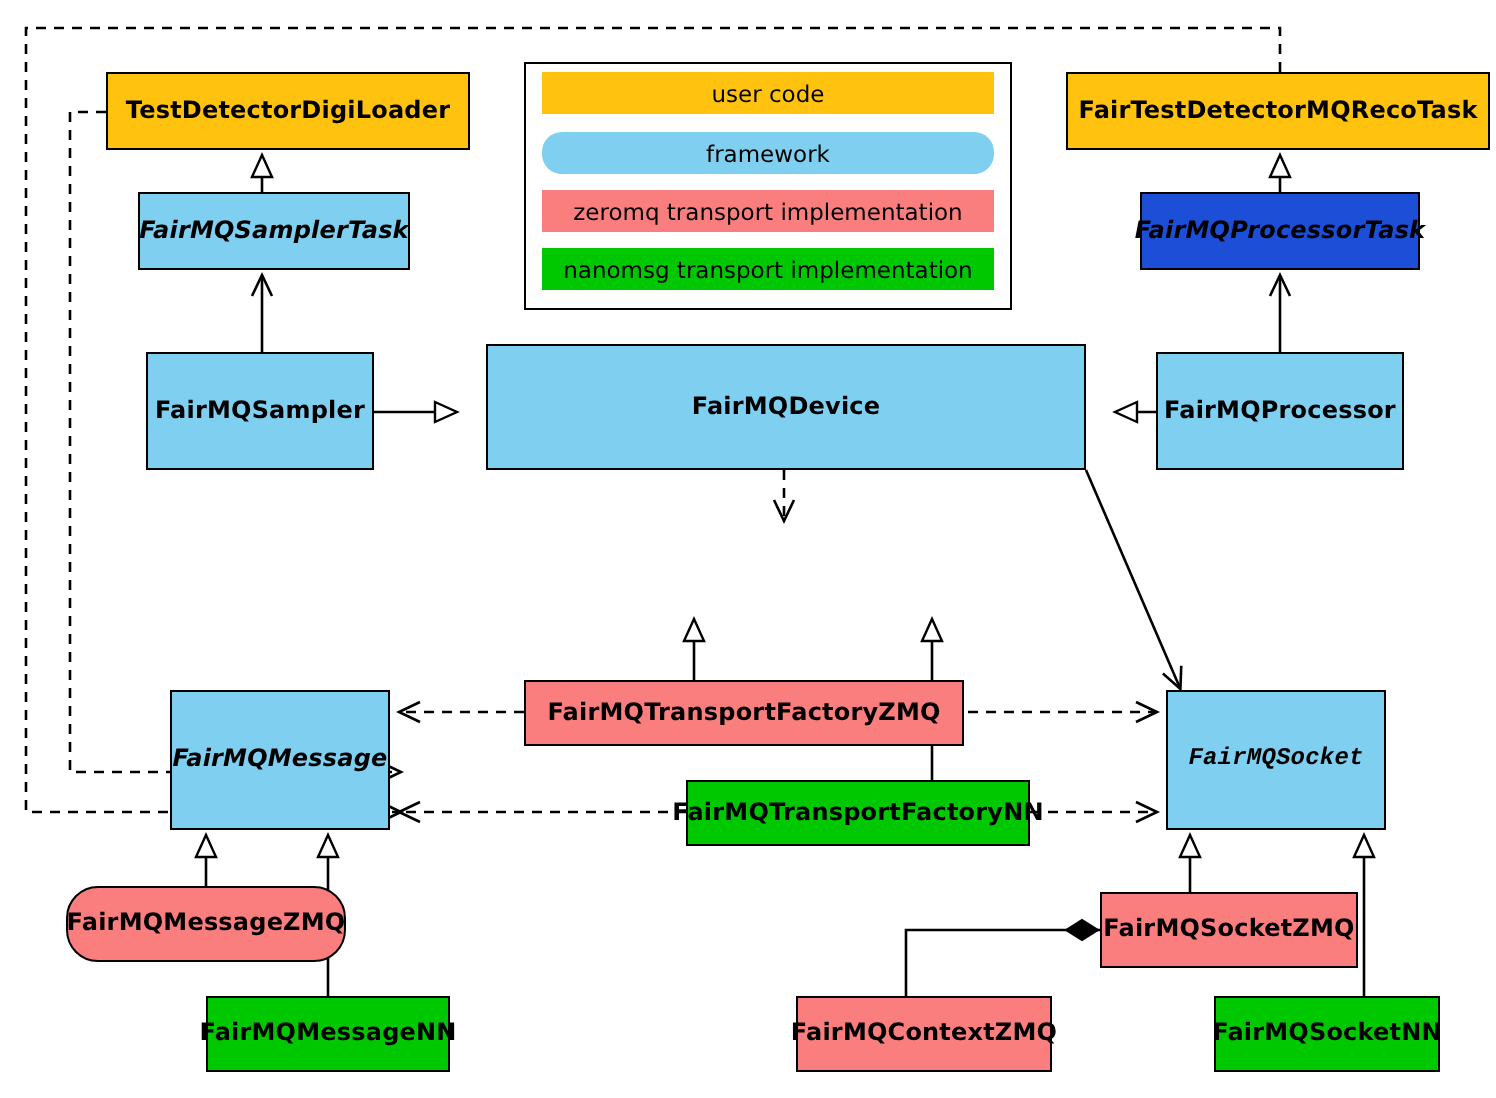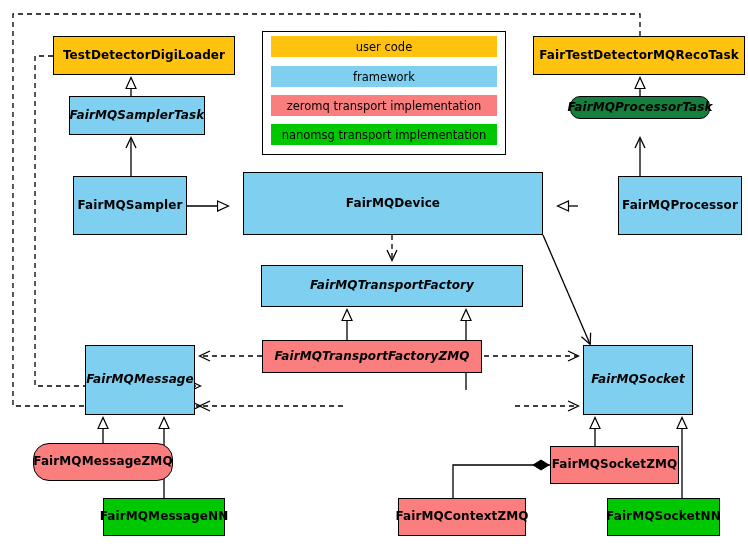--- a/index.html
+++ b/index.html
@@ -130,75 +130,75 @@
   </div>
 
   <div class="node" style="left:73px; top:176px; width:114px; height:59px; background:#7FCFF0;text-align:right;">
     <span>FairMQSampler</span>
   </div>
 
   <div class="node" style="left:243px; top:172px; width:300px; height:63px; background:#7FCFF0;">
     <span>FairMQDevice</span>
   </div>
 
-  <div class="node" style="left:578px; top:176px; width:124px; height:59px; background:#7FCFF0;margin-left:40px;">
+  <div class="node" style="left:578px; top:176px; width:124px; height:59px; background:#7FCFF0;">
     <span>FairMQProcessor</span>
   </div>
 
   <div class="node" style="left:533px; top:36px; width:212px; height:39px; background:#FFC20E;">
     <span>FairTestDetectorMQRecoTask</span>
   </div>
 
-  <div class="node abstract" style="left:570px; top:96px; width:140px; height:23px; background:#15803d;border-radius:10px;">
+  <div class="node abstract" style="left:570px; top:96px; width:140px; height:39px; background:#1d4ed8;">
     <span>FairMQProcessorTask</span>
   </div>
 
-  <div class="node abstract" style="left:261px; top:265px; width:262px; height:42px; background:#7FCFF0;">
-    <span>FairMQTransportFactory</span>
-  </div>
-
-  <div class="node" style="left:262px; top:340px; width:220px; height:33px; background:#FA7E7E;font-style:italic;">
+
+  <div class="node" style="left:262px; top:340px; width:220px; height:33px; background:#FA7E7E;">
     <span>FairMQTransportFactoryZMQ</span>
   </div>
 
+  <div class="node" style="left:343px; top:390px; width:172px; height:33px; background:#00C800;">
+    <span>FairMQTransportFactoryNN</span>
+  </div>
 
   <div class="node abstract" style="left:85px; top:345px; width:110px; height:70px; background:#7FCFF0;text-align:right;">
     <span>FairMQMessage</span>
   </div>
 
   <div class="node" style="left:33px; top:443px; width:140px; height:38px; background:#FA7E7E;border-radius:16px;">
     <span>FairMQMessageZMQ</span>
   </div>
 
   <div class="node" style="left:103px; top:498px; width:122px; height:38px; background:#00C800;">
     <span>FairMQMessageNN</span>
   </div>
 
-  <div class="node abstract" style="left:583px; top:345px; width:110px; height:70px; background:#7FCFF0;">
+  <div class="node abstract" style="left:583px; top:345px; width:110px; height:70px; background:#7FCFF0;font-family:Liberation Mono, monospace;">
     <span>FairMQSocket</span>
   </div>
 
   <div class="node" style="left:550px; top:446px; width:129px; height:38px; background:#FA7E7E;">
     <span>FairMQSocketZMQ</span>
   </div>
 
   <div class="node" style="left:607px; top:498px; width:113px; height:38px; background:#00C800;">
     <span>FairMQSocketNN</span>
   </div>
 
   <div class="node" style="left:398px; top:498px; width:128px; height:38px; background:#FA7E7E;">
     <span>FairMQContextZMQ</span>
   </div>
 
   <div class="legend-box" style="left:262px; top:31px; width:244px; height:124px;">
   </div>
   <div class="legend-swatch" style="left:271px; top:36px; width:226px; height:21px; background:#FFC20E;">
     <span>user code</span>
   </div>
-  <div class="legend-swatch" style="left:271px; top:66px; width:226px; height:21px; background:#7FCFF0;">
+  <div class="legend-swatch" style="left:271px; top:66px; width:226px; height:21px; background:#7FCFF0;border-radius:10px;">
     <span>framework</span>
   </div>
   <div class="legend-swatch" style="left:271px; top:95px; width:226px; height:21px; background:#FA7E7E;">
     <span>zeromq transport implementation</span>
   </div>
   <div class="legend-swatch" style="left:271px; top:124px; width:226px; height:21px; background:#00C800;">
     <span>nanomsg transport implementation</span>
   </div>
 
 </div>

